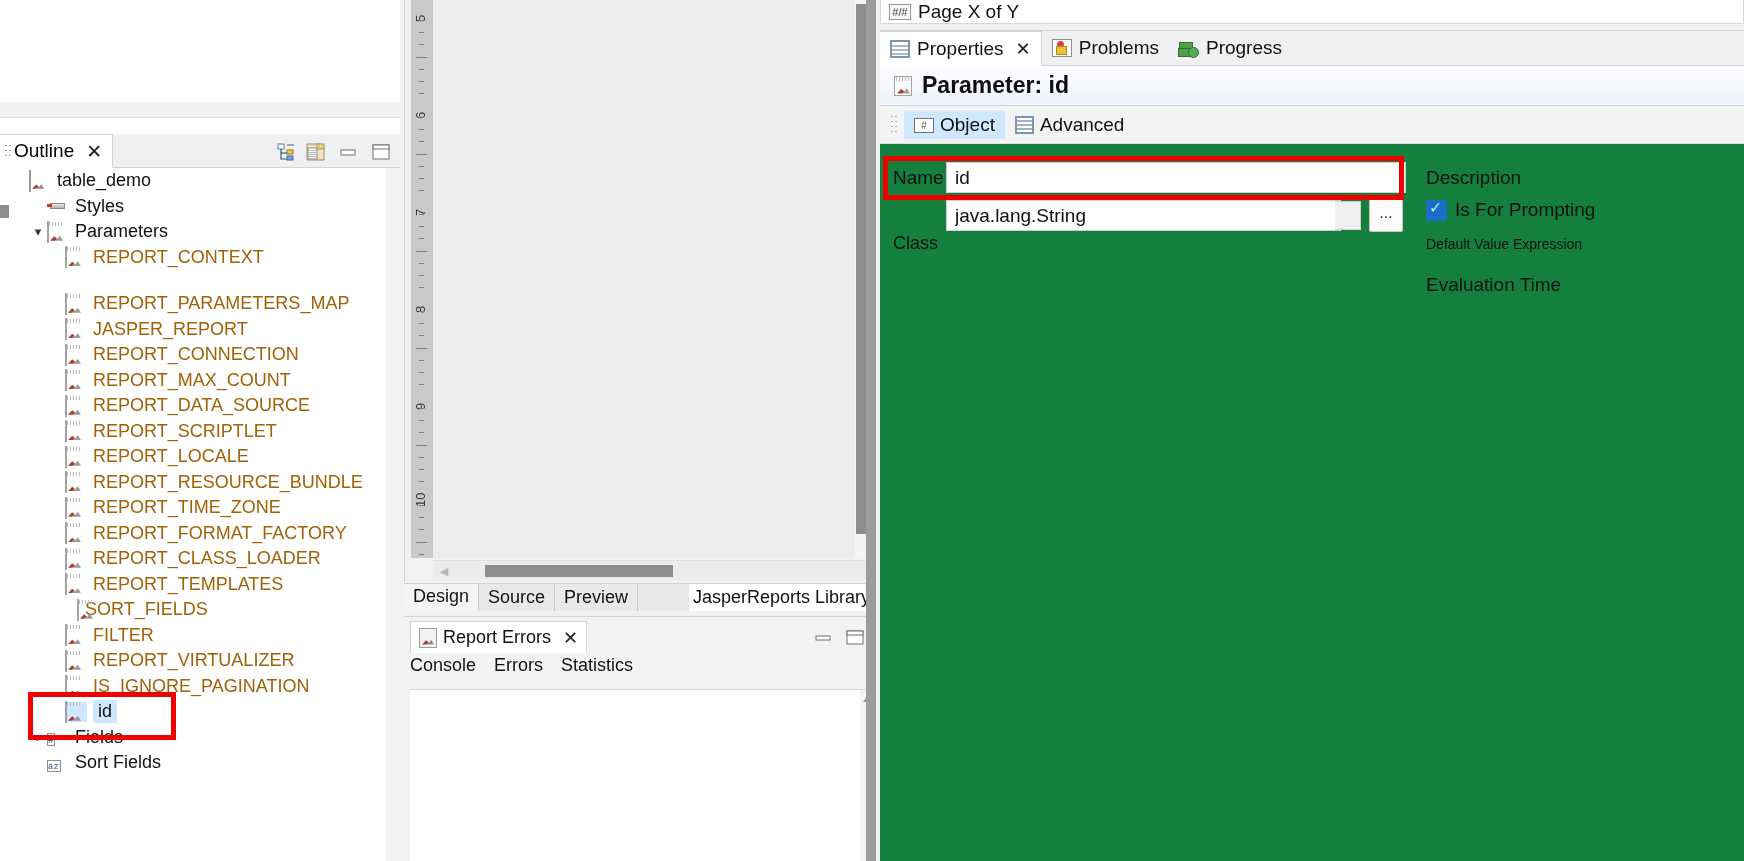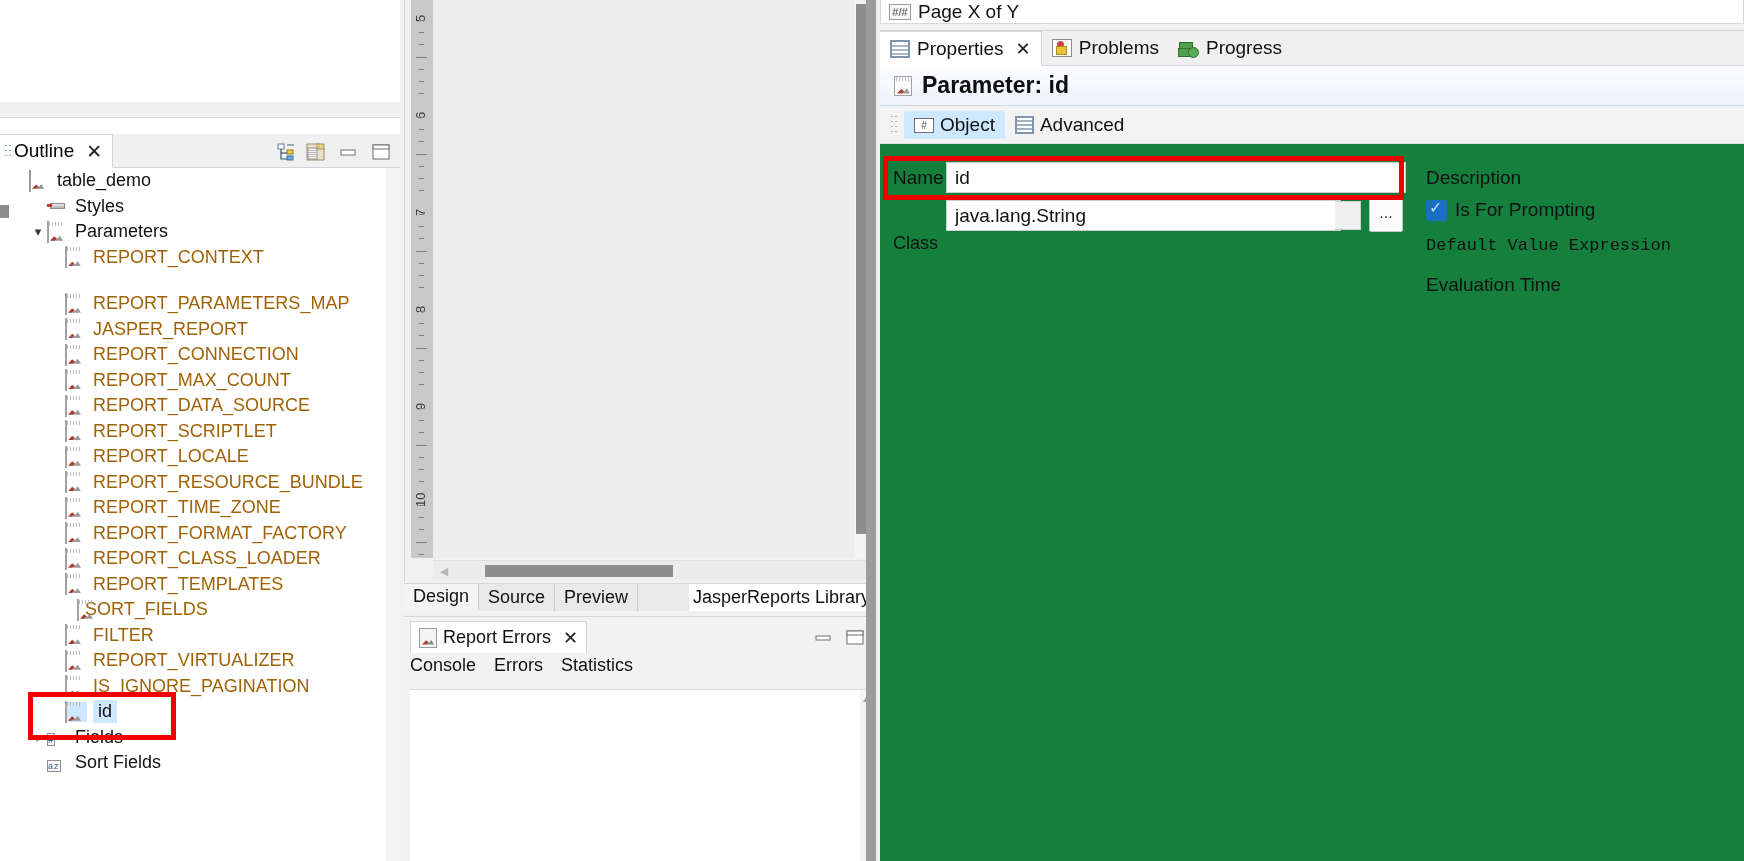--- a/index.html
+++ b/index.html
@@ -368,23 +368,22 @@
     background: #1a6fc4; border-radius: 3px; cursor: pointer;
   }
   #chk-prompting-box::after {
     content:"\2713"; position: absolute; left: 3px; top: -2px;
     color: #bfe0ff; font-size: 16px;
   }
   #lbl-prompting {
     position: absolute; left: 575px; top: 55px; font-size: 19px; color: #111;
   }
   #lbl-default-value {
-    position: absolute; left: 546px; top: 92px; font-size: 17px; color: #111;
+    position: absolute; left: 546px; top: 92px; font-size: 14px; color: #111;
     white-space: nowrap;
-    font-family: Liberation Mono, monospace;
   }
   #lbl-eval-time {
     position: absolute; left: 546px; top: 130px; font-size: 19px; color: #111;
   }
 
   
   .annot {
     position: absolute; border: 5px solid #ee0000; pointer-events: none; z-index: 50;
   }
   #annot-name { left: 883px; top: 156px; width: 521px; height: 44px; }

